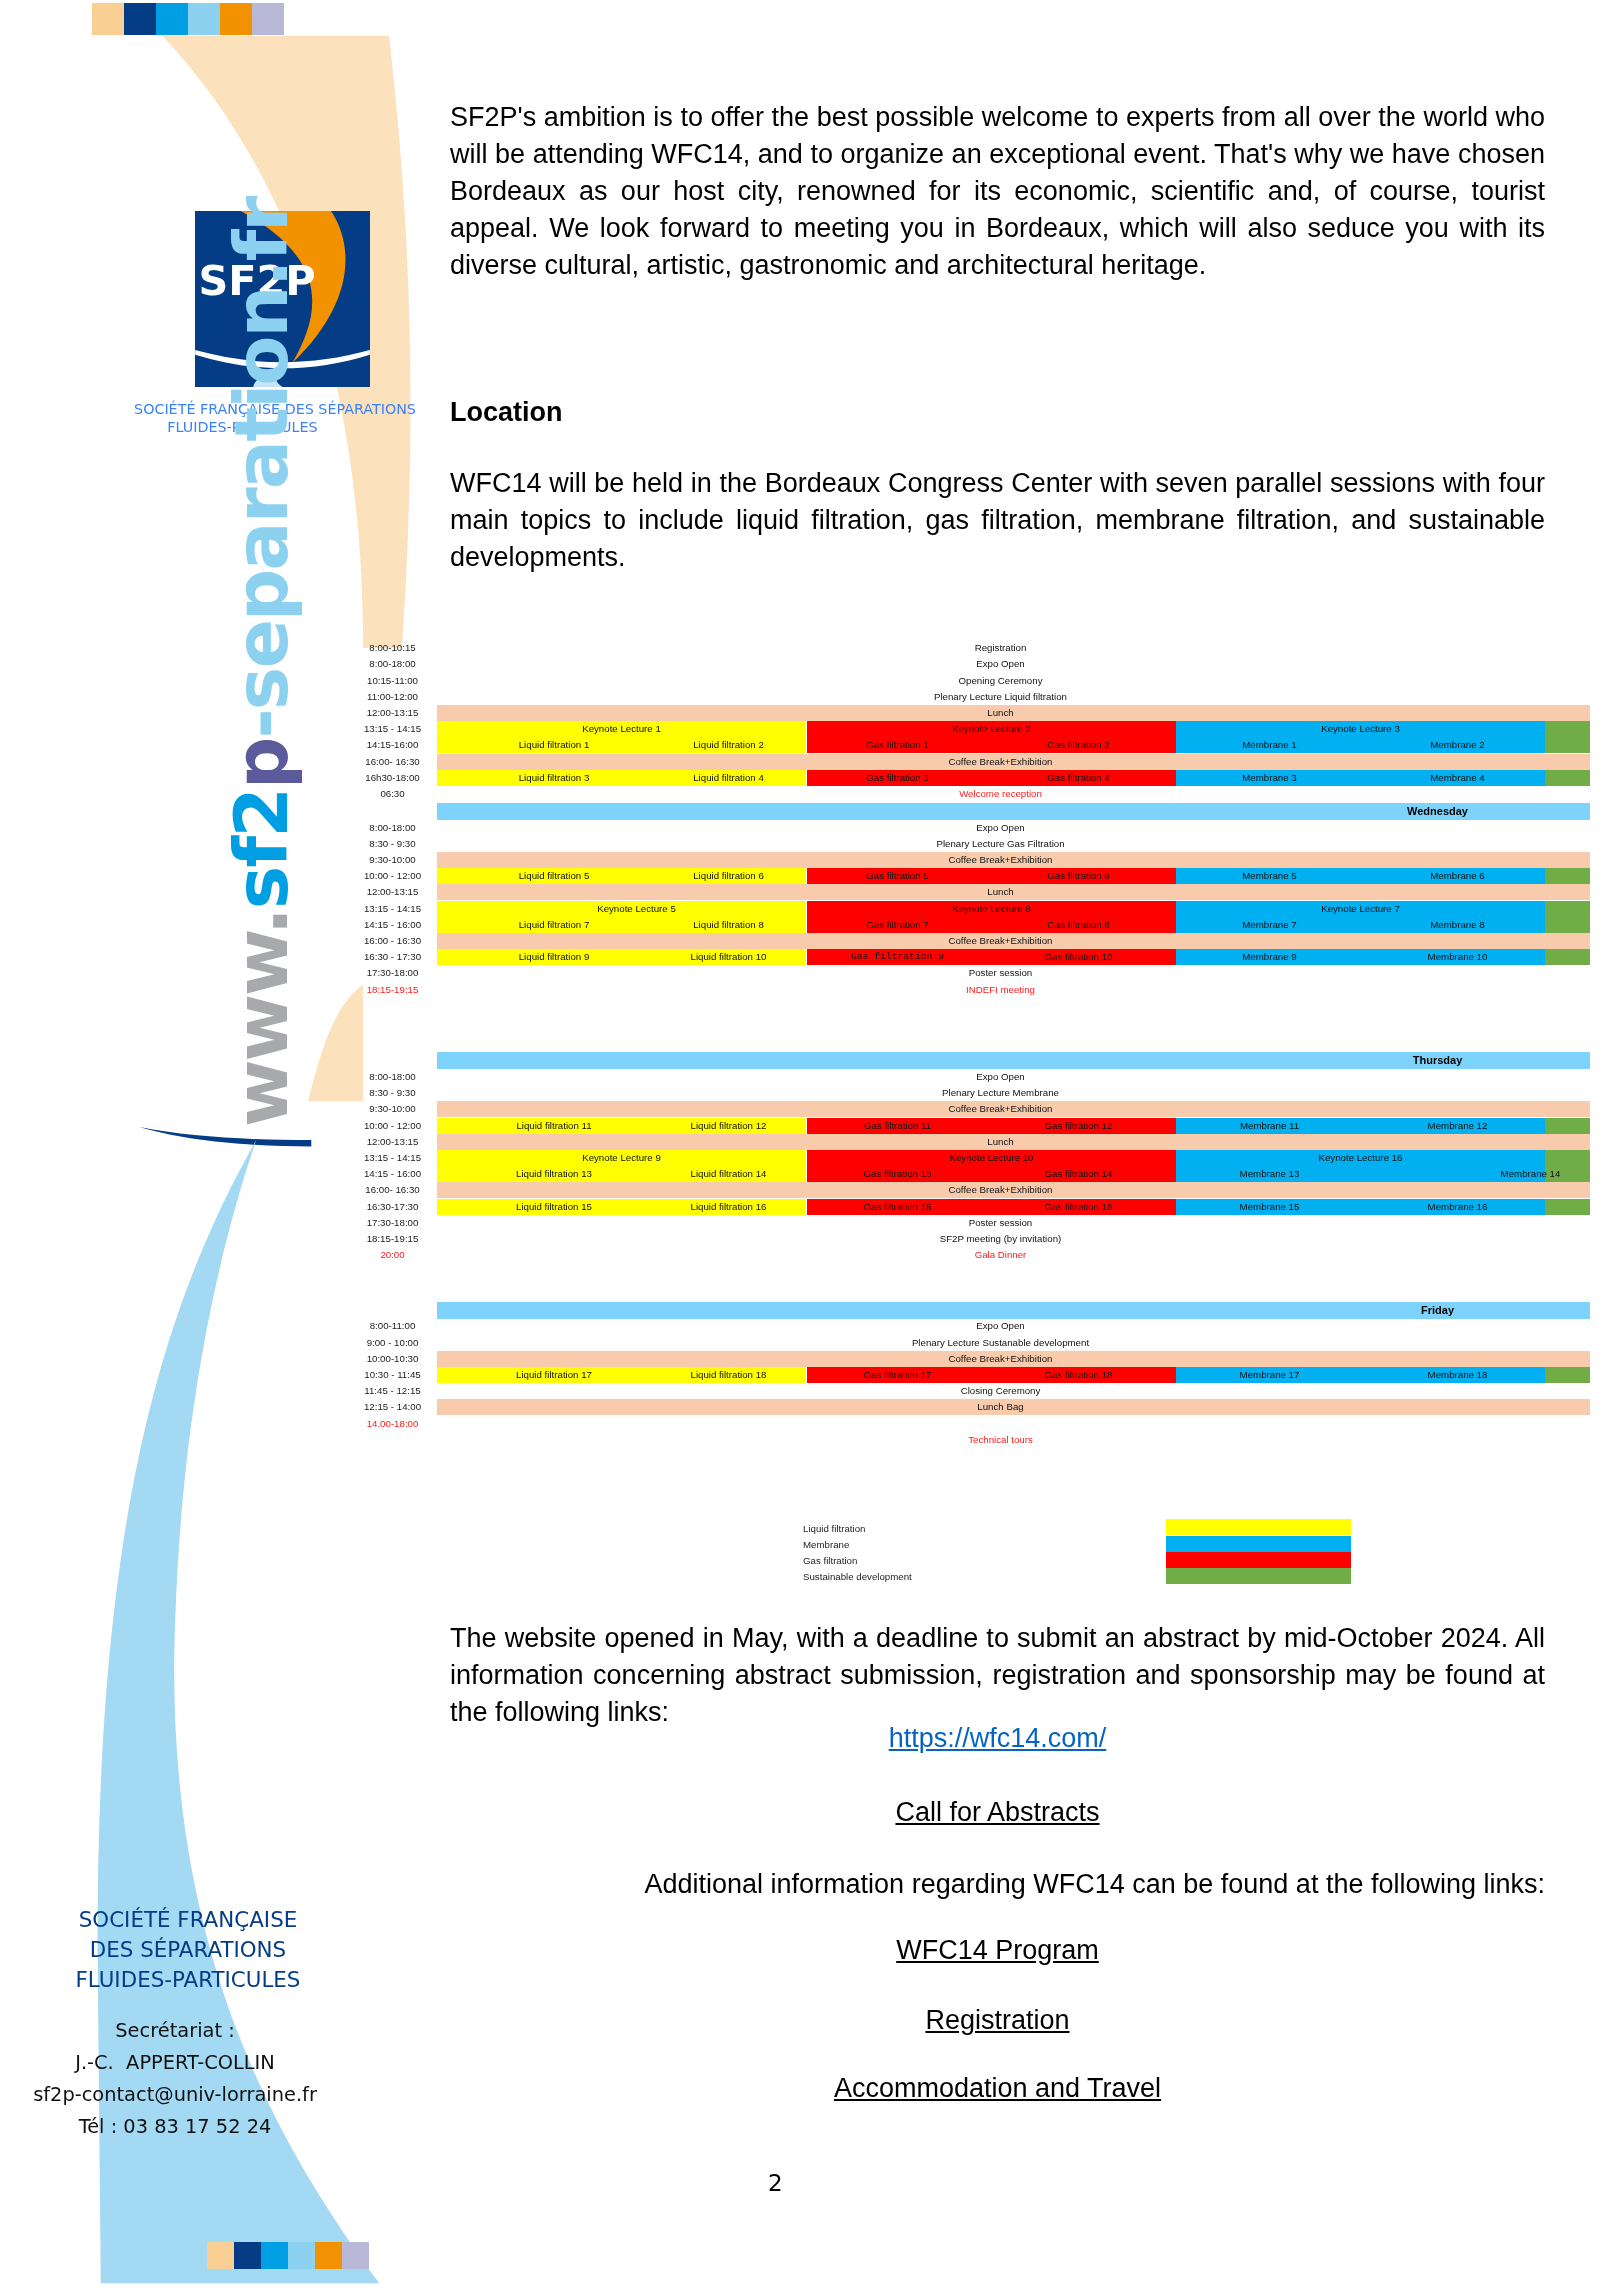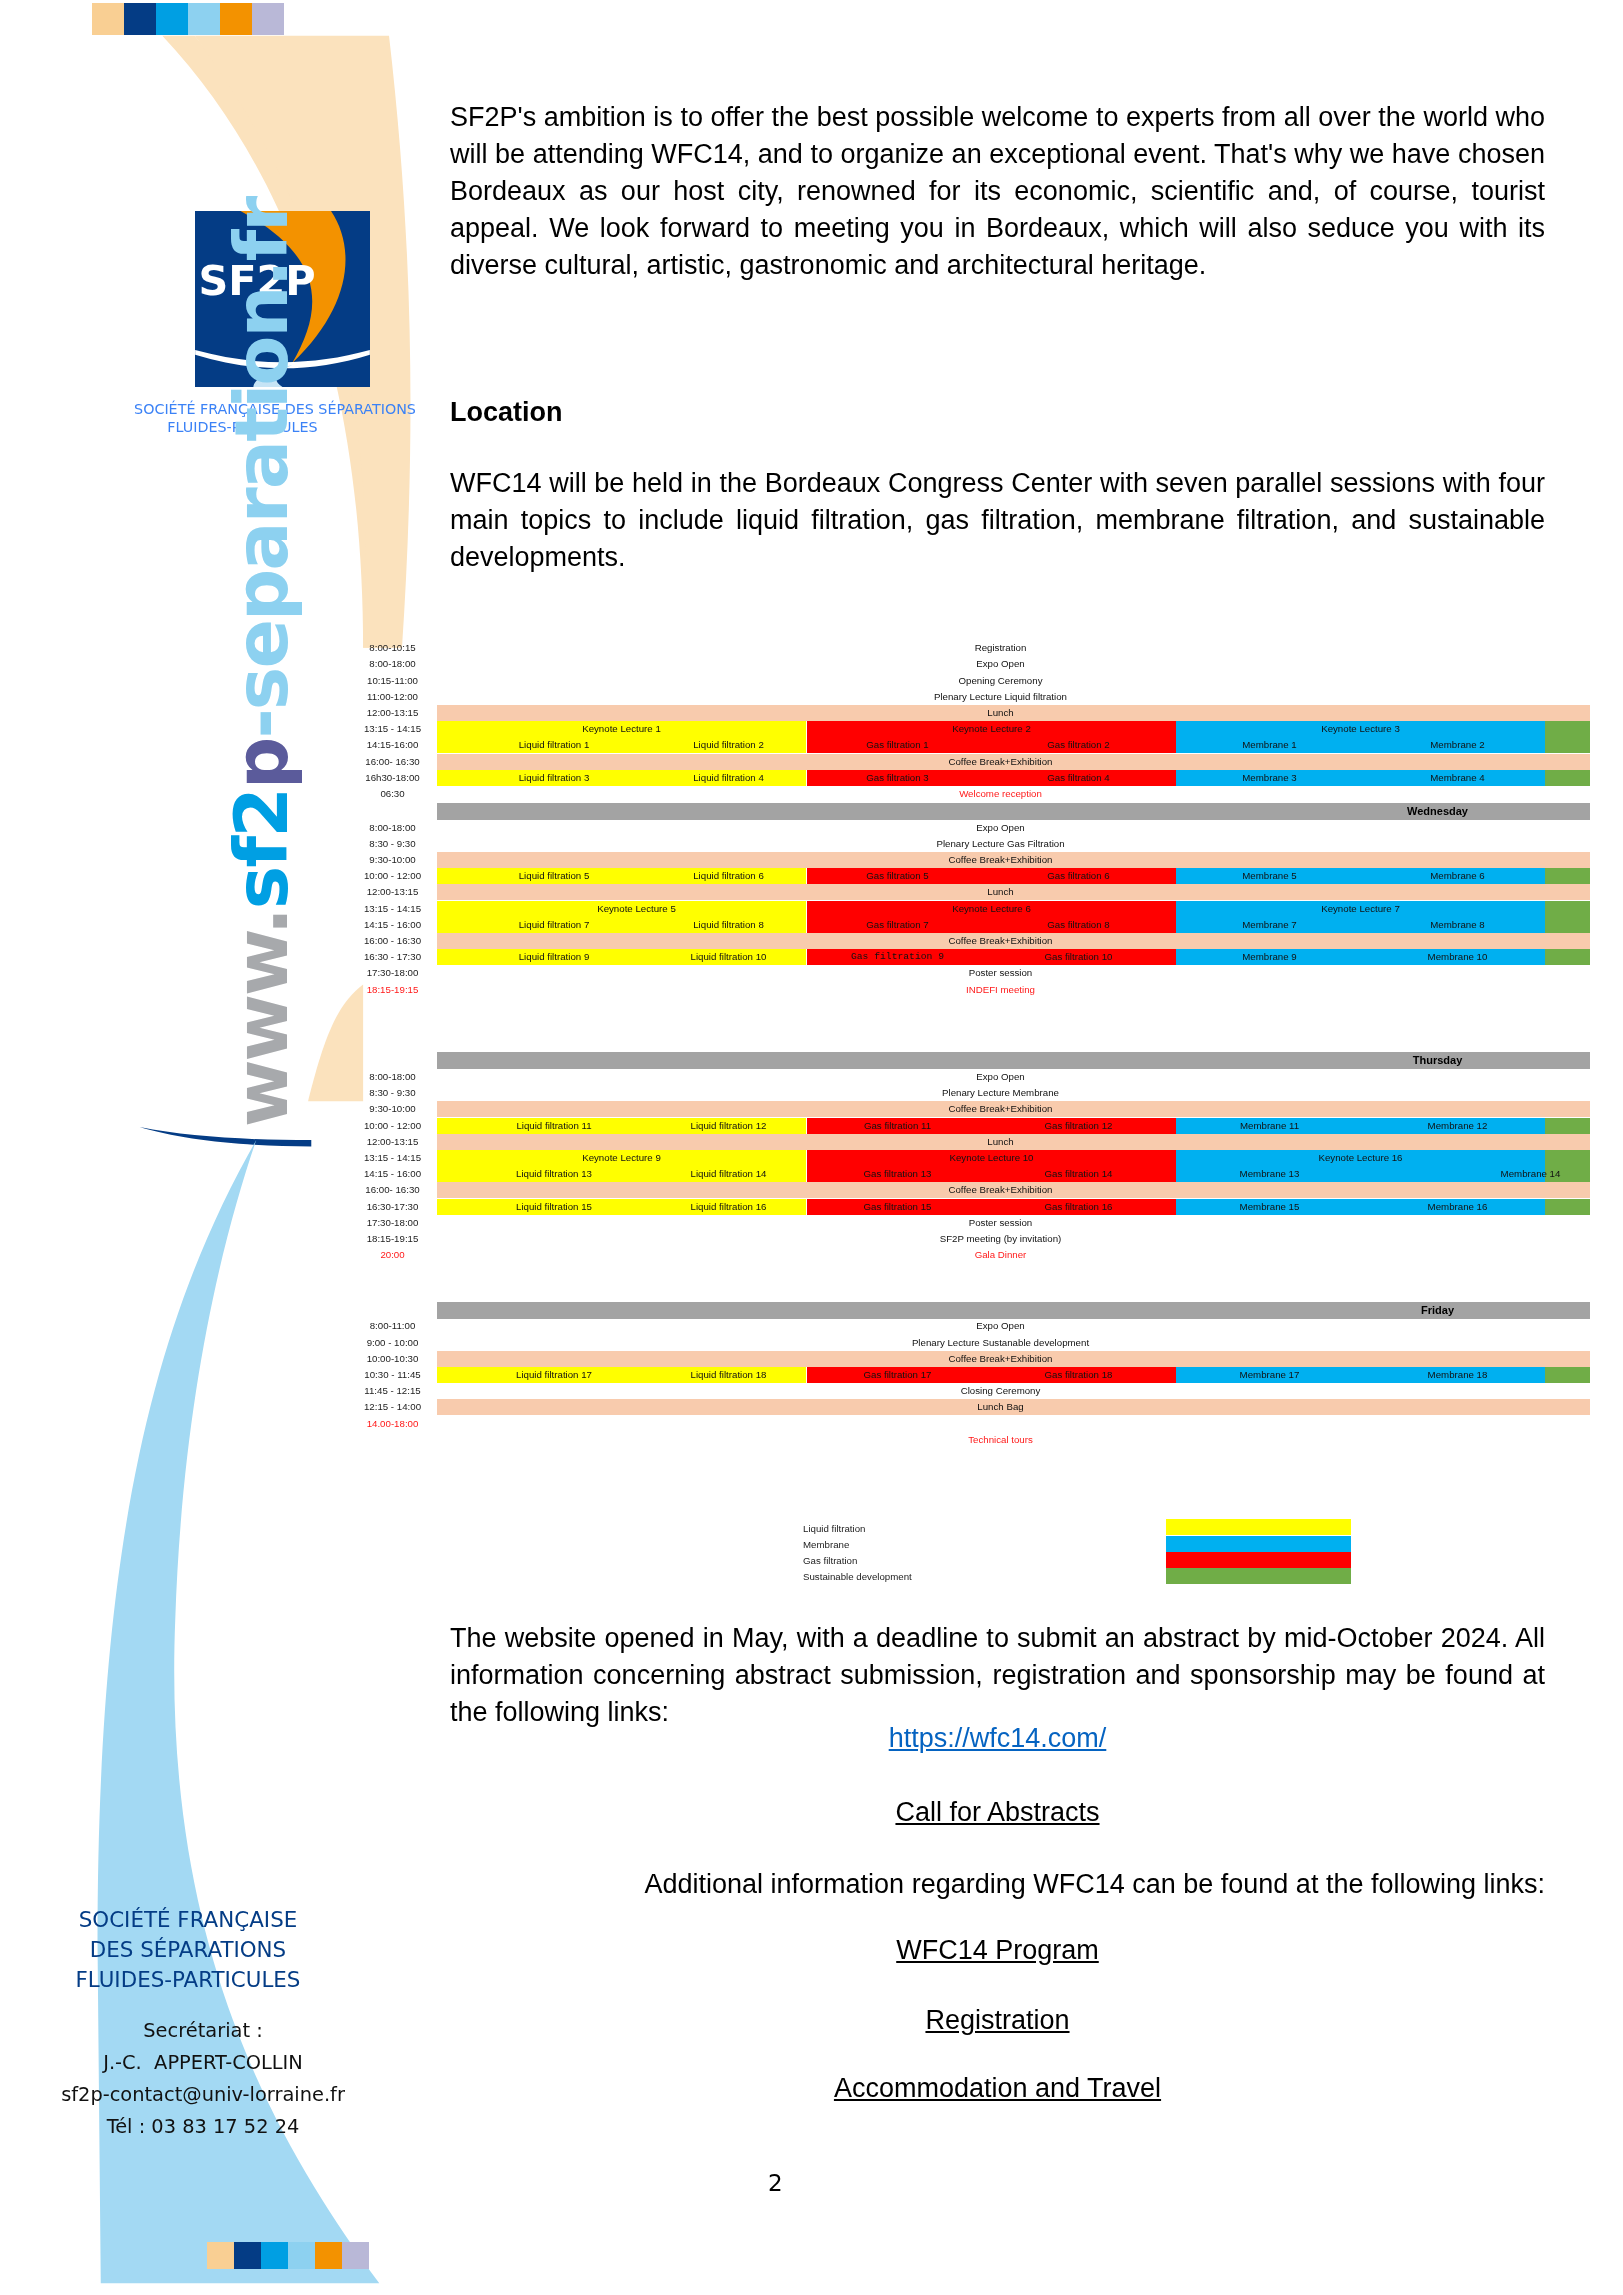--- a/index.html
+++ b/index.html
@@ -13,21 +13,21 @@
   .para { position:absolute; left:450px; width:1095px; font-size:27px; line-height:37px; text-align:justify; }
   .heading { position:absolute; left:450px; font-size:27px; font-weight:bold; }
   .center-link { position:absolute; left:450px; width:1095px; text-align:center; font-size:27px; text-decoration:underline; }
   
   .sched { position:absolute; left:0; top:0; width:1624px; }
   .srow { position:absolute; left:0; width:1624px; height:16px; }
   .srow .time { position:absolute; left:347px; width:91px; text-align:center; font-family:"Liberation Sans", sans-serif; font-size:9.7px; line-height:16px; color:#222; }
   .srow .band { position:absolute; top:0; height:16px; }
   .srow .lbl { position:absolute; top:0; height:16px; line-height:16px; font-size:9.7px; text-align:center; color:#111; white-space:nowrap; }
   .red-text { color:#ff1a1a !important; }
-  .day-bar { position:absolute; left:437px; width:1153px; height:17px; background:#a3a3a3; }
+  .day-bar { position:absolute; left:437px; width:1153px; height:17px; background:#7dd3fc; }
   .day-bar span { position:absolute; left:858px; width:285px; text-align:center; font-weight:bold; font-size:11px; line-height:17px; }
   .legend-lbl { position:absolute; left:803px; font-size:9.7px; color:#222; }
   .legend-sw { position:absolute; left:1166px; width:185px; height:15.5px; }
   .side-text { position:absolute; text-align:center; font-family:"DejaVu Sans", sans-serif; }
 </style>
 </head>
 <body>
 
 <svg class="abs" style="left:0;top:0" width="1624" height="2295" viewBox="0 0 2506 3543">
 
@@ -64,21 +64,21 @@
 
 <div class="abs" style="left:219px;top:1127px;transform:rotate(-90deg);transform-origin:0 0;font-family:'DejaVu Sans',sans-serif;font-weight:bold;font-size:73px;white-space:nowrap;letter-spacing:-1.9px;">
   <span style="color:#a7a9ac">www.</span><span style="color:#009fe3">sf2</span><span style="color:#5b5b9b">p</span><span style="color:#8dd1f0">-separation.fr</span>
 </div>
 
 <div class="side-text" style="left:13px;top:1905px;width:350px;font-size:21.4px;line-height:30px;color:#043c85;">
   <div>SOCIÉTÉ FRANÇAISE</div>
   <div>DES SÉPARATIONS</div>
   <div>FLUIDES-PARTICULES</div>
 </div>
-<div class="side-text" style="left:28px;top:2015px;width:350px;font-size:19.4px;line-height:32px;color:#111;">
+<div class="side-text" style="left:0;top:2015px;width:350px;font-size:19.4px;line-height:32px;color:#111;">
   <div>Secrétariat :</div>
   <div style="white-space:pre">J.-C.  APPERT-COLLIN</div>
   <div>sf2p-contact@univ-lorraine.fr</div>
   <div>Tél : 03 83 17 52 24</div>
 </div>
 
 <div class="swatch-strip" style="left:207px;top:2242px;">
   <div style="width:27px;height:27px;background:#f9cf93"></div>
   <div style="width:27px;height:27px;background:#043c85"></div>
   <div style="width:27px;height:27px;background:#009fe3"></div>

